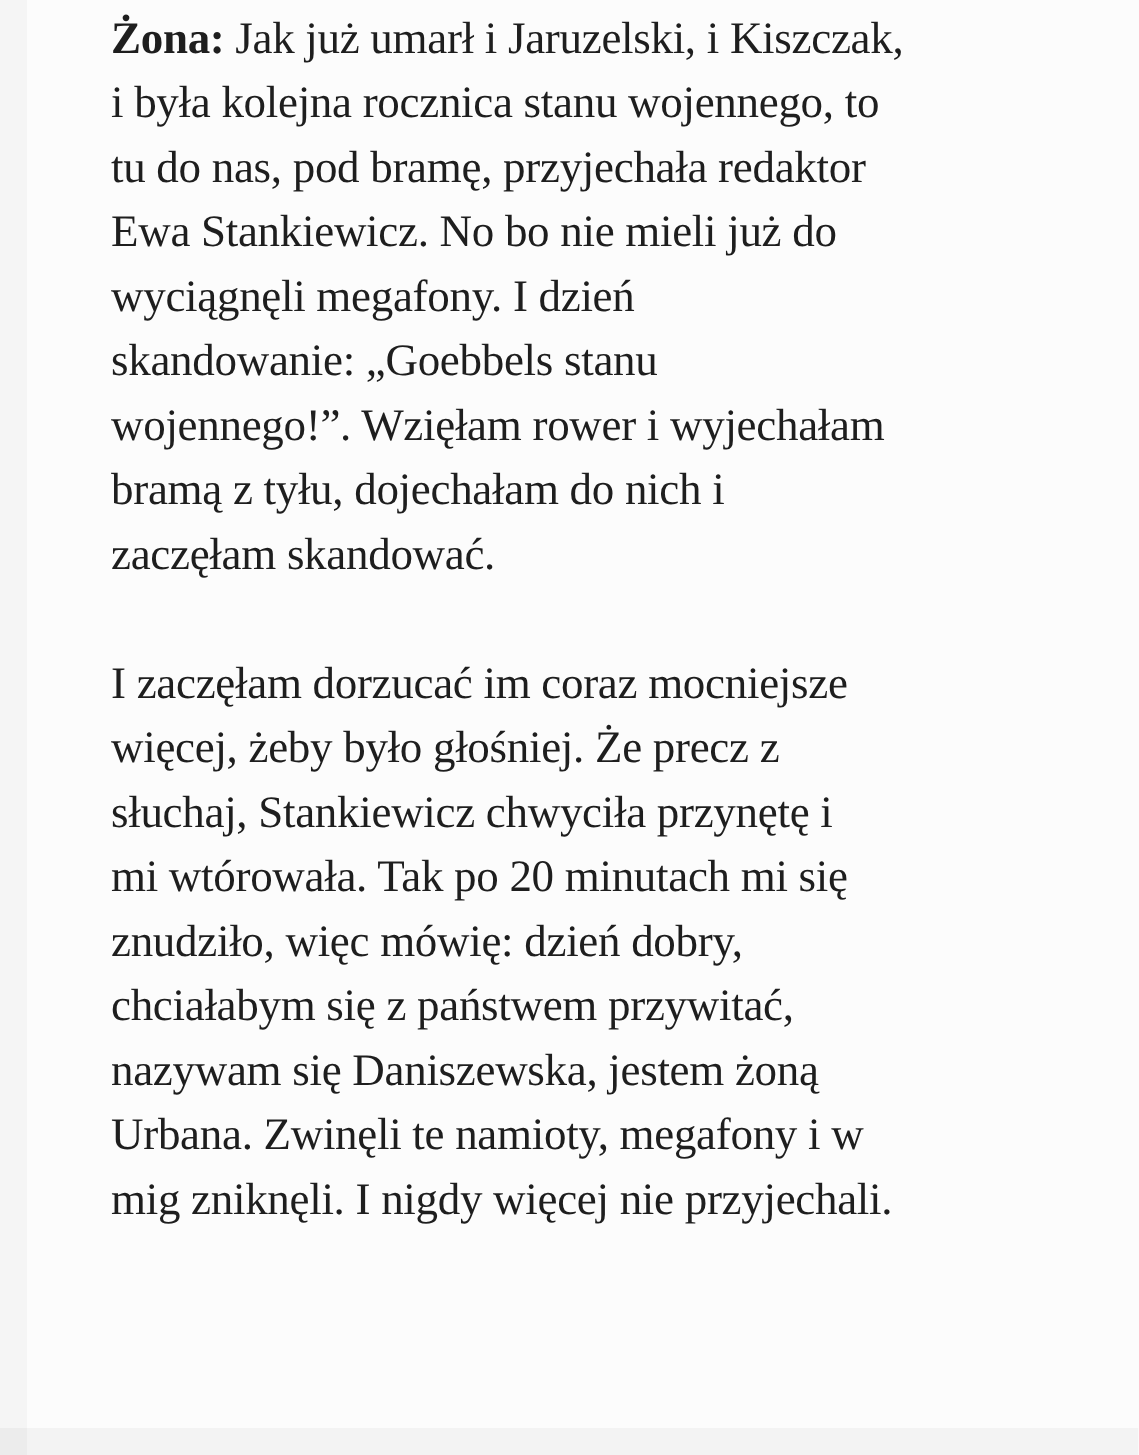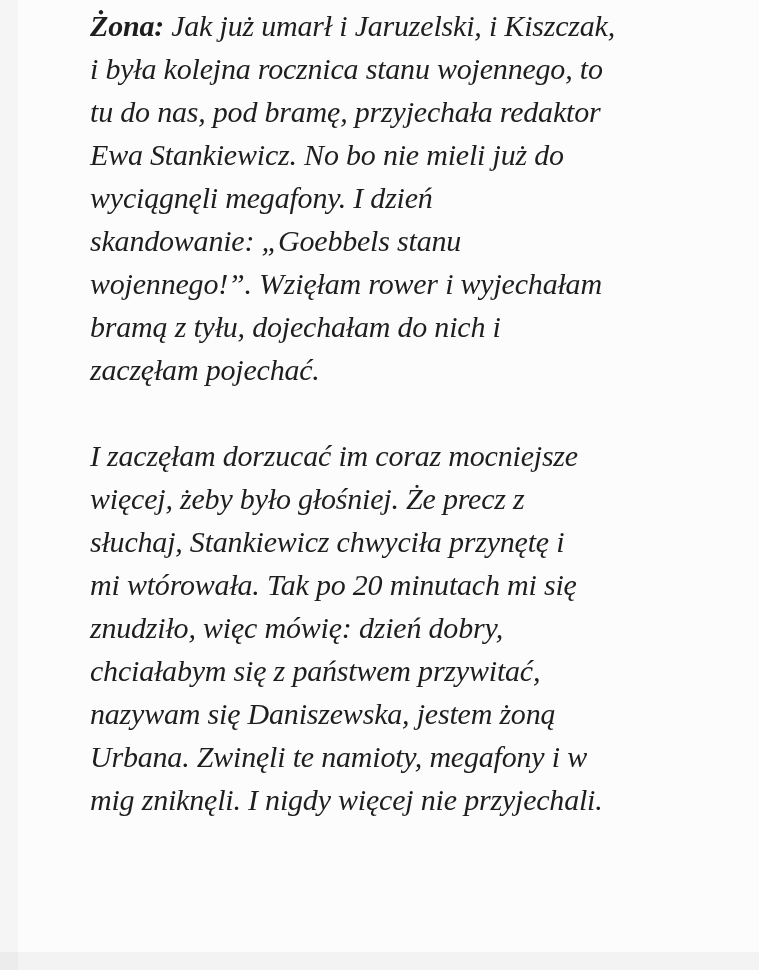--- a/index.html
+++ b/index.html
@@ -28,24 +28,23 @@
     background: rgba(0,0,0,0.028);
   }
   .bottom-edge {
     position: absolute;
     left: 0; right: 0; bottom: 0;
     height: 18px;
     background: rgba(0,0,0,0.035);
   }
   .text-block {
     position: absolute;
-    left: 90px;
+    left: 74px;
     top: 4px;
     width: 600px;
-    font-style: italic;
   }
   .para { margin: 0; }
   .para + .para { margin-top: 43px; }
   .line {
     font-size: 30px;
     line-height: 43px;
     white-space: nowrap;
     letter-spacing: -0.2px;
   }
   .speaker {
@@ -63,21 +62,21 @@
 
     <div class="para">
       <div class="line"><span class="speaker">Żona:</span><span>Jak już umarł i Jaruzelski, i Kiszczak,</span></div>
       <div class="line">i była kolejna rocznica stanu wojennego, to</div>
       <div class="line">tu do nas, pod bramę, przyjechała redaktor</div>
       <div class="line">Ewa Stankiewicz. No bo nie mieli już do</div>
       <div class="line">wyciągnęli megafony. I dzień</div>
       <div class="line">skandowanie: „Goebbels stanu</div>
       <div class="line">wojennego!”. Wzięłam rower i wyjechałam</div>
       <div class="line">bramą z tyłu, dojechałam do nich i</div>
-      <div class="line">zaczęłam pojechać.</div>
+      <div class="line">zaczęłam skandować.</div>
     </div>
 
     <div class="para">
       <div class="line">I zaczęłam dorzucać im coraz mocniejsze</div>
       <div class="line">więcej, żeby było głośniej. Że precz z</div>
       <div class="line">słuchaj, Stankiewicz chwyciła przynętę i</div>
       <div class="line">mi wtórowała. Tak po 20 minutach mi się</div>
       <div class="line">znudziło, więc mówię: dzień dobry,</div>
       <div class="line">chciałabym się z państwem przywitać,</div>
       <div class="line">nazywam się Daniszewska, jestem żoną</div>

